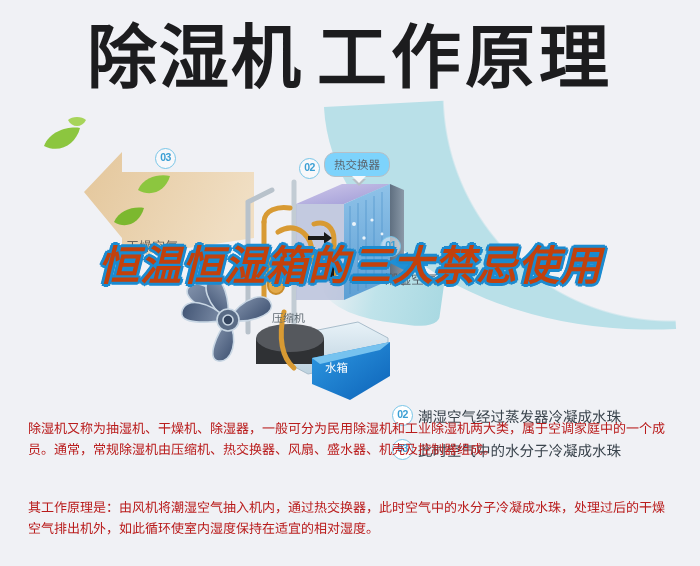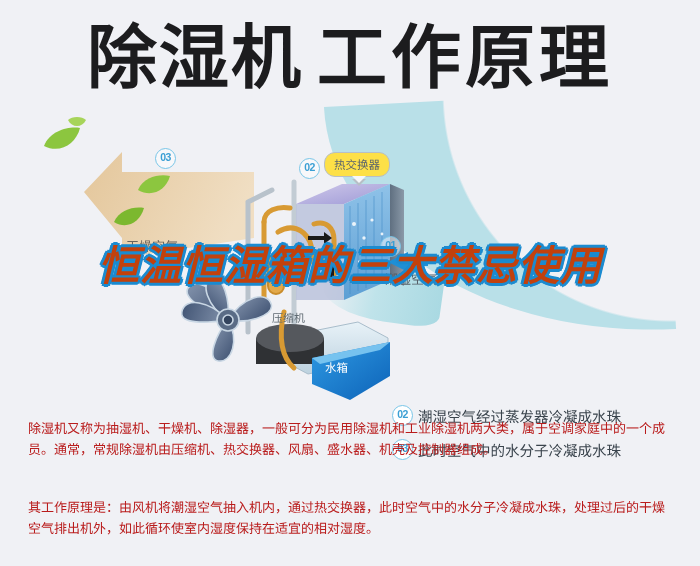--- a/index.html
+++ b/index.html
@@ -98,21 +98,21 @@
     line-height: 16px;
     text-align: center;
     background: rgba(255,255,255,0.5);
     letter-spacing: -0.5px;
   }
 
   .bubble {
     position: absolute;
     border: 1.4px solid #b7bfc6;
     border-radius: 11px;
-    background: #fde047;
+    background: #7dd3fc;
     padding: 3px 9px 4px;
     font-size: 11.5px;
     color: #5a646d;
     white-space: nowrap;
   }
   .bubble:after {
     content: "";
     position: absolute;
     left: 42%; bottom: -14px;
     border: 7px solid transparent;

